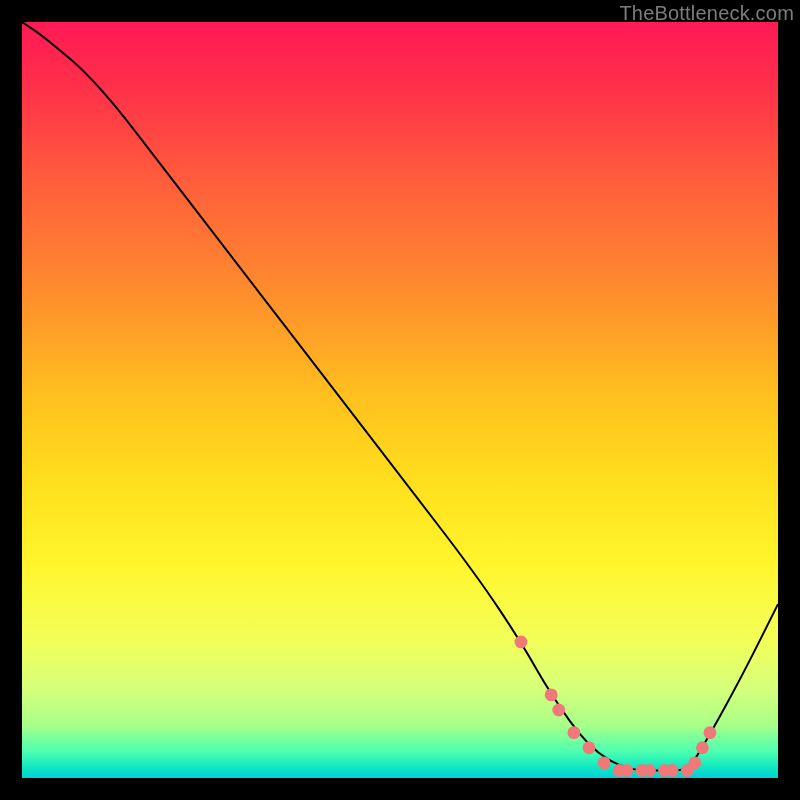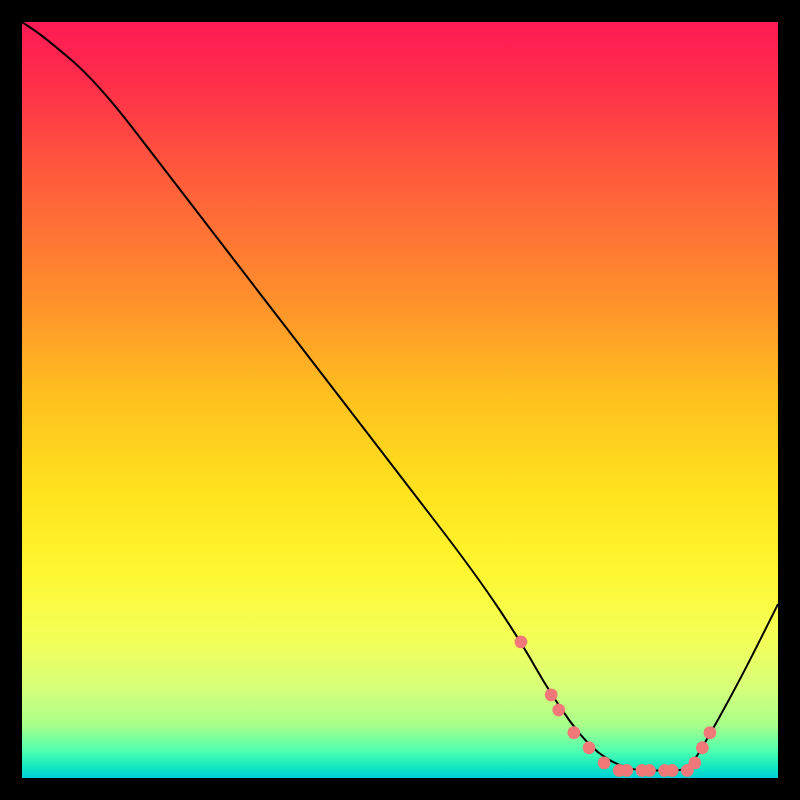--- a/index.html
+++ b/index.html
@@ -36,20 +36,21 @@
   }
   svg {
     display: block;
   }
 </style>
 </head>
 <body>
 
 <div class="figure">
 
+  <div class="watermark">TheBottleneck.com</div>
 
   <svg class="plot-area" viewBox="0 0 100 100" preserveAspectRatio="none">
 
     <defs>
       <linearGradient id="bg-grad" x1="0" y1="0" x2="0" y2="1">
 
       <stop offset="0.00%" stop-color="#ff1a55"></stop>
           <stop offset="8.00%" stop-color="#ff2e4a"></stop>
           <stop offset="20.00%" stop-color="#ff5a3c"></stop>
           <stop offset="35.00%" stop-color="#ff8a2e"></stop>

